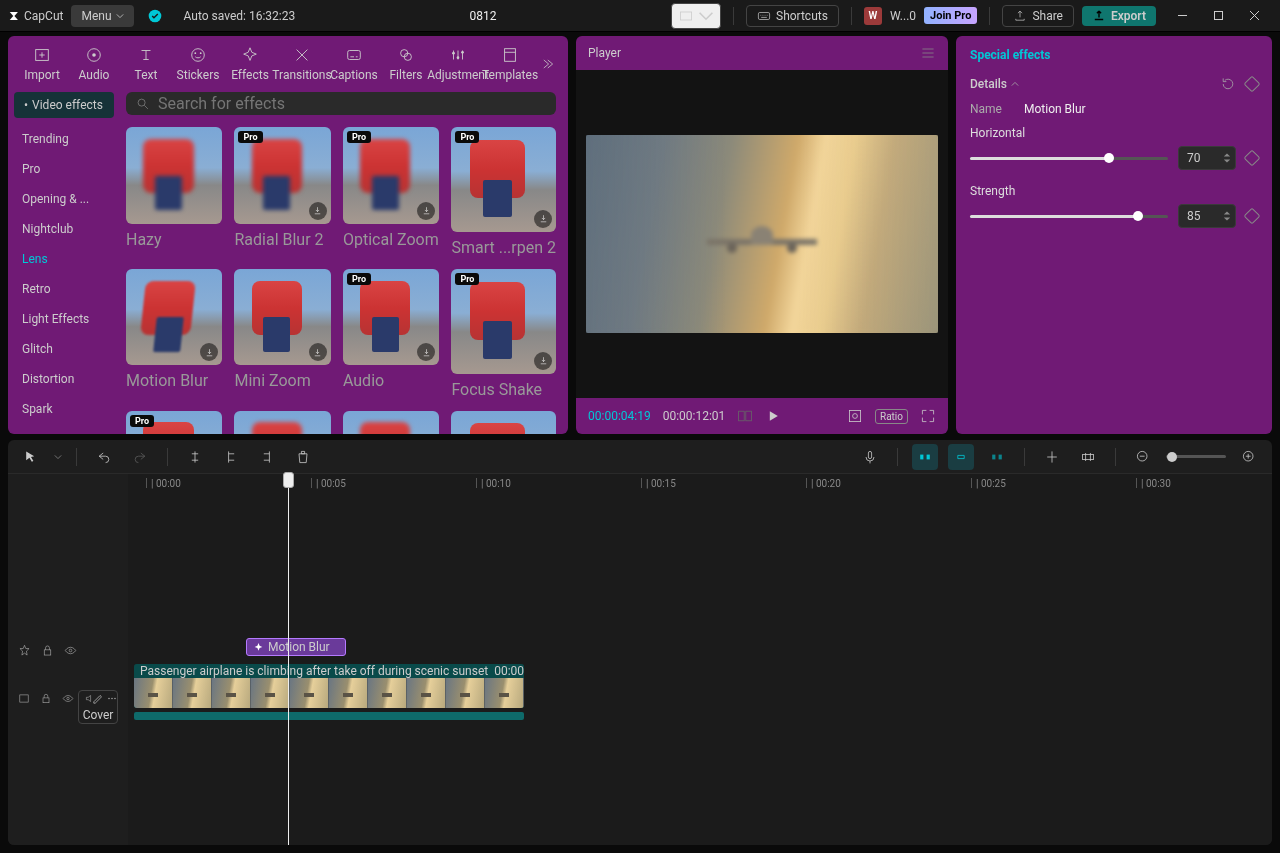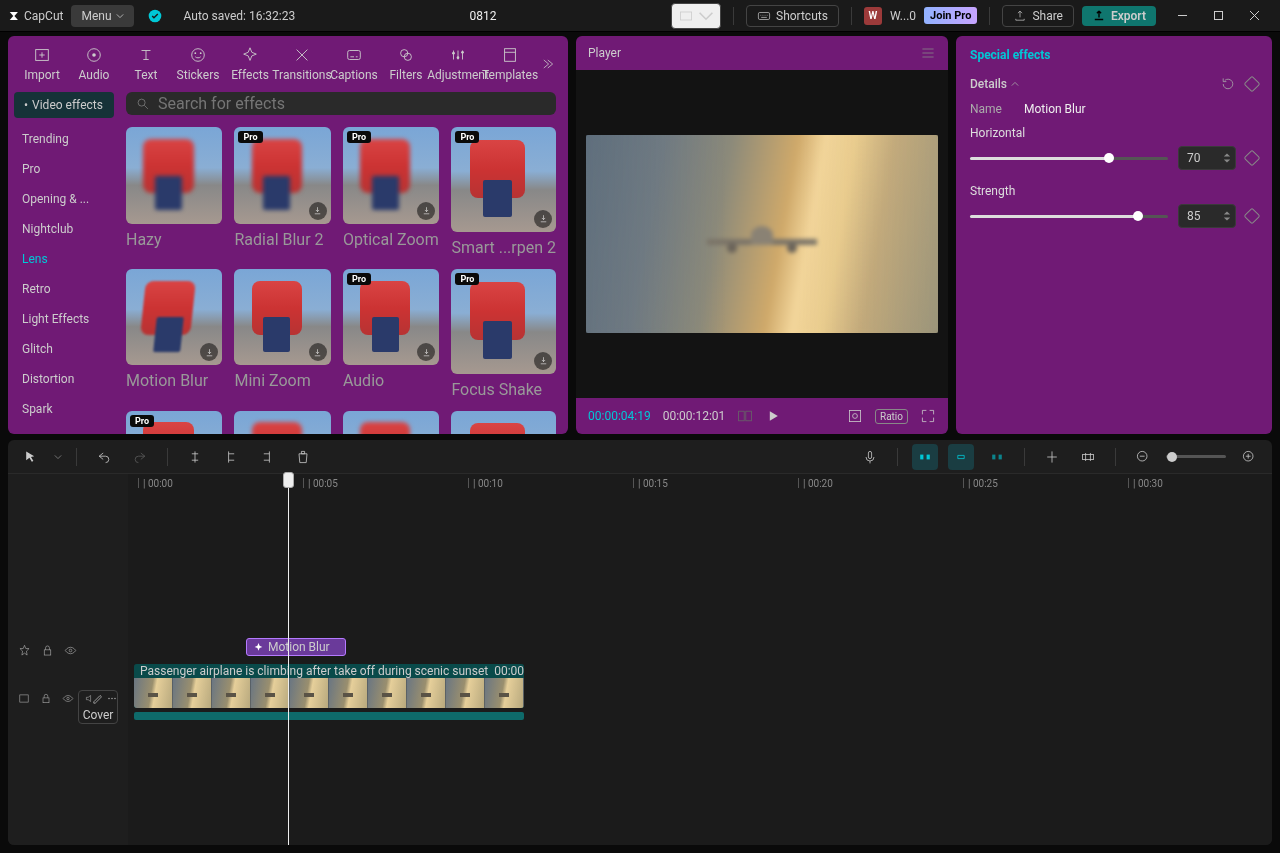--- a/index.html
+++ b/index.html
@@ -96,21 +96,21 @@
 .zoom-slider{width:60px;height:3px;background:#555;border-radius:2px;position:relative;}
 .zoom-slider .k{position:absolute;top:50%;left:10%;width:10px;height:10px;background:#ccc;border-radius:50%;transform:translate(-50%,-50%);}
 
 .tl-body { flex:1; position:relative; display:flex;}
 .tl-gutter { width:120px; background:#1e1e1e; position:relative;}
 .gutter-row { position:absolute; left:0; width:100%; display:flex; align-items:center; padding:0 10px; gap:10px; color:#aaa;}
 .gutter-row svg{width:13px;height:13px;}
 .cover-btn{position:absolute;width:40px;height:34px;top:216px;left:70px;border:1px solid #444;border-radius:4px;display:flex;flex-direction:column;align-items:center;justify-content:center;gap:2px;font-size:10px;color:#ccc;}
 
 .tl-tracks { flex:1; position:relative; background:#1b1b1b;}
-.ruler { position:absolute; top:0; left:0; right:0; height:22px; }
+.ruler { position:absolute; top:0; left:8px; right:0; height:22px; }
 .tick{position:absolute;top:4px;font-size:10px;color:#888;border-left:1px solid #555;padding-left:4px;height:10px;}
 .playhead{position:absolute;top:0;bottom:0;width:1px;background:#eee;z-index:5;}
 .playhead .head{position:absolute;top:-2px;left:-5px;width:11px;height:16px;background:#eee;border:1px solid #aaa;border-radius:3px;}
 
 .track{position:absolute;left:0;right:0;}
 .fx-clip{position:absolute;top:0;height:18px;background:#6a3a9a;border:1px solid #b57aff;border-radius:3px;display:flex;align-items:center;padding:0 6px;gap:4px;font-size:11px;color:#fff;}
 .fx-clip svg{width:11px;height:11px;}
 .vid-clip{position:absolute;top:0;height:44px;border-radius:3px;overflow:hidden;background:#0e6a6a;display:flex;flex-direction:column;}
 .vid-head{height:14px;background:rgba(0,0,0,.3);display:flex;align-items:center;padding:0 6px;gap:6px;font-size:10px;color:#dff4f0;white-space:nowrap;}
 .vid-frames{flex:1;display:flex;}

